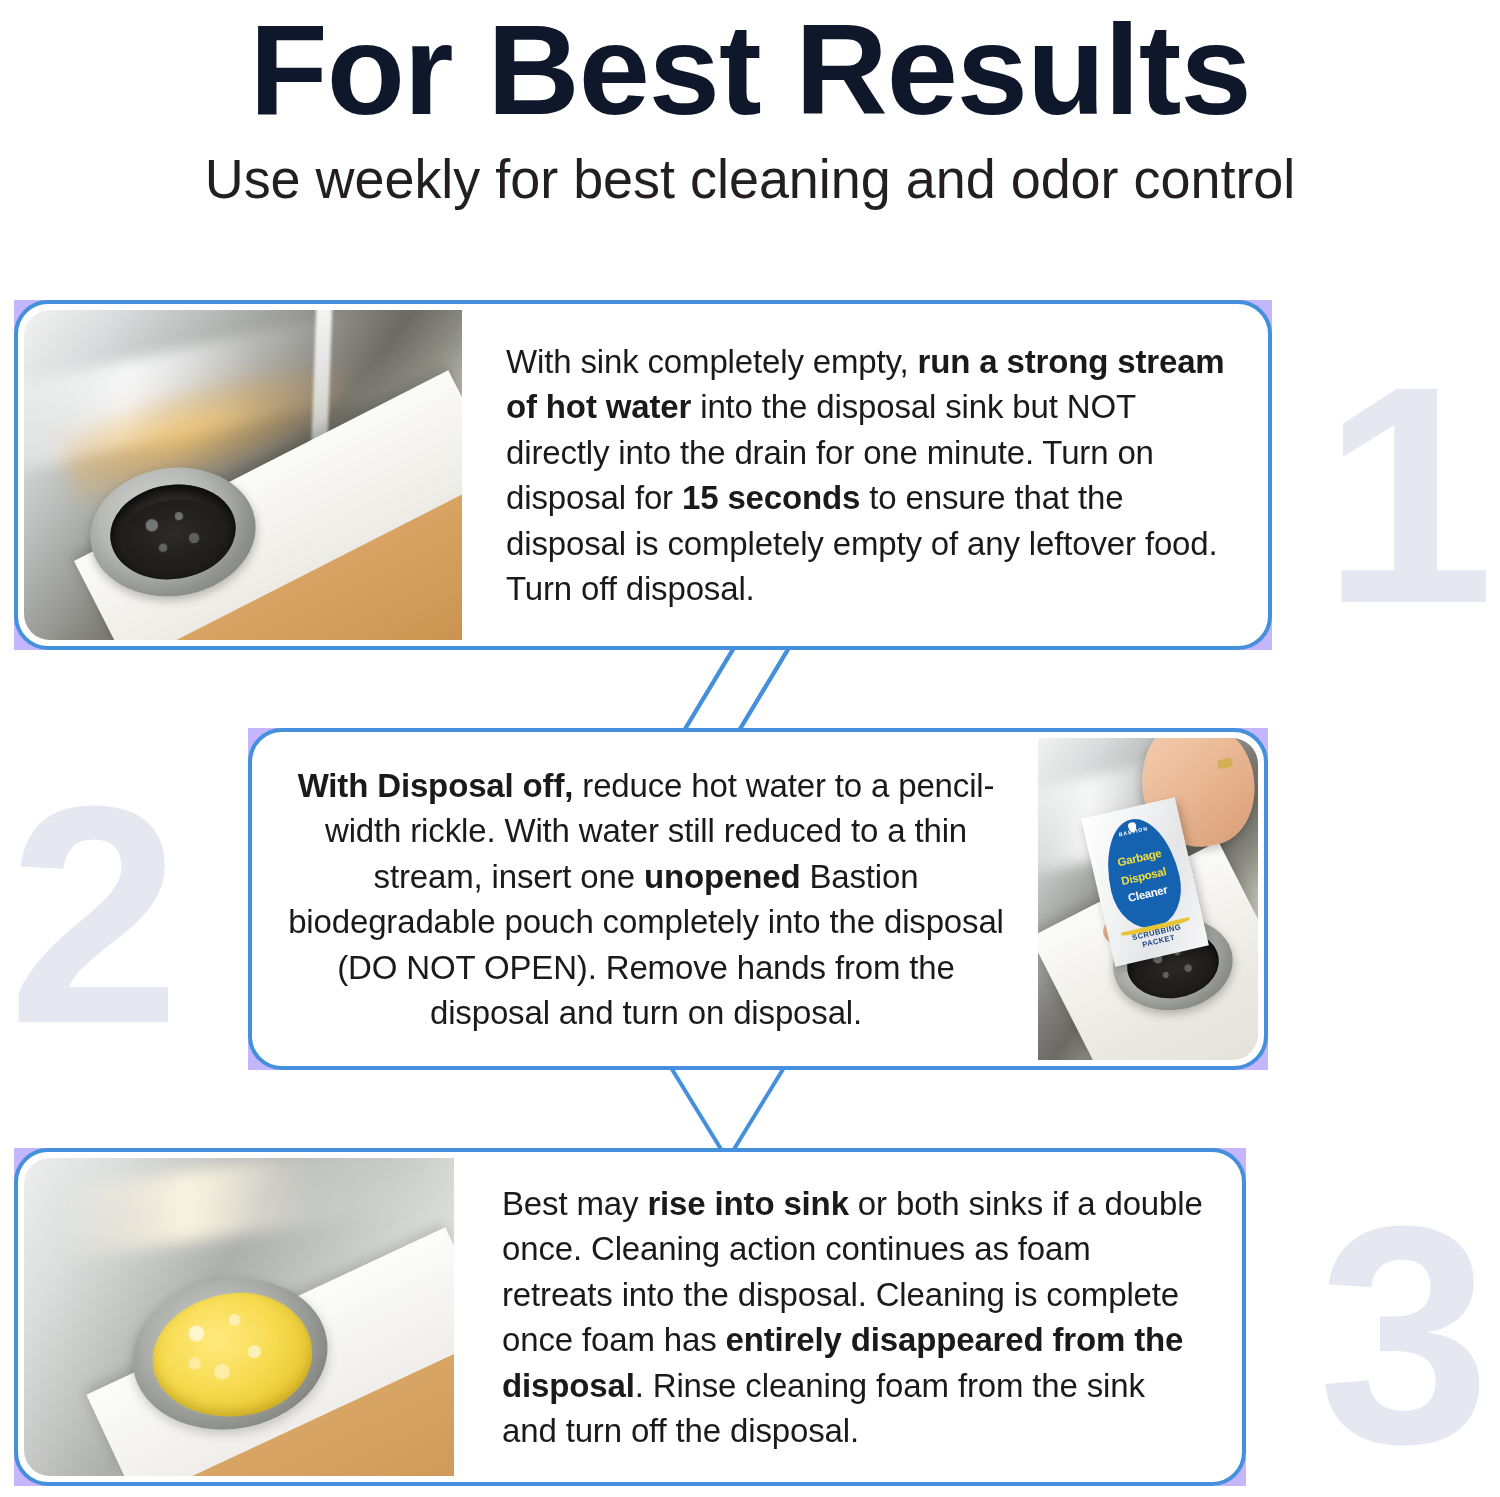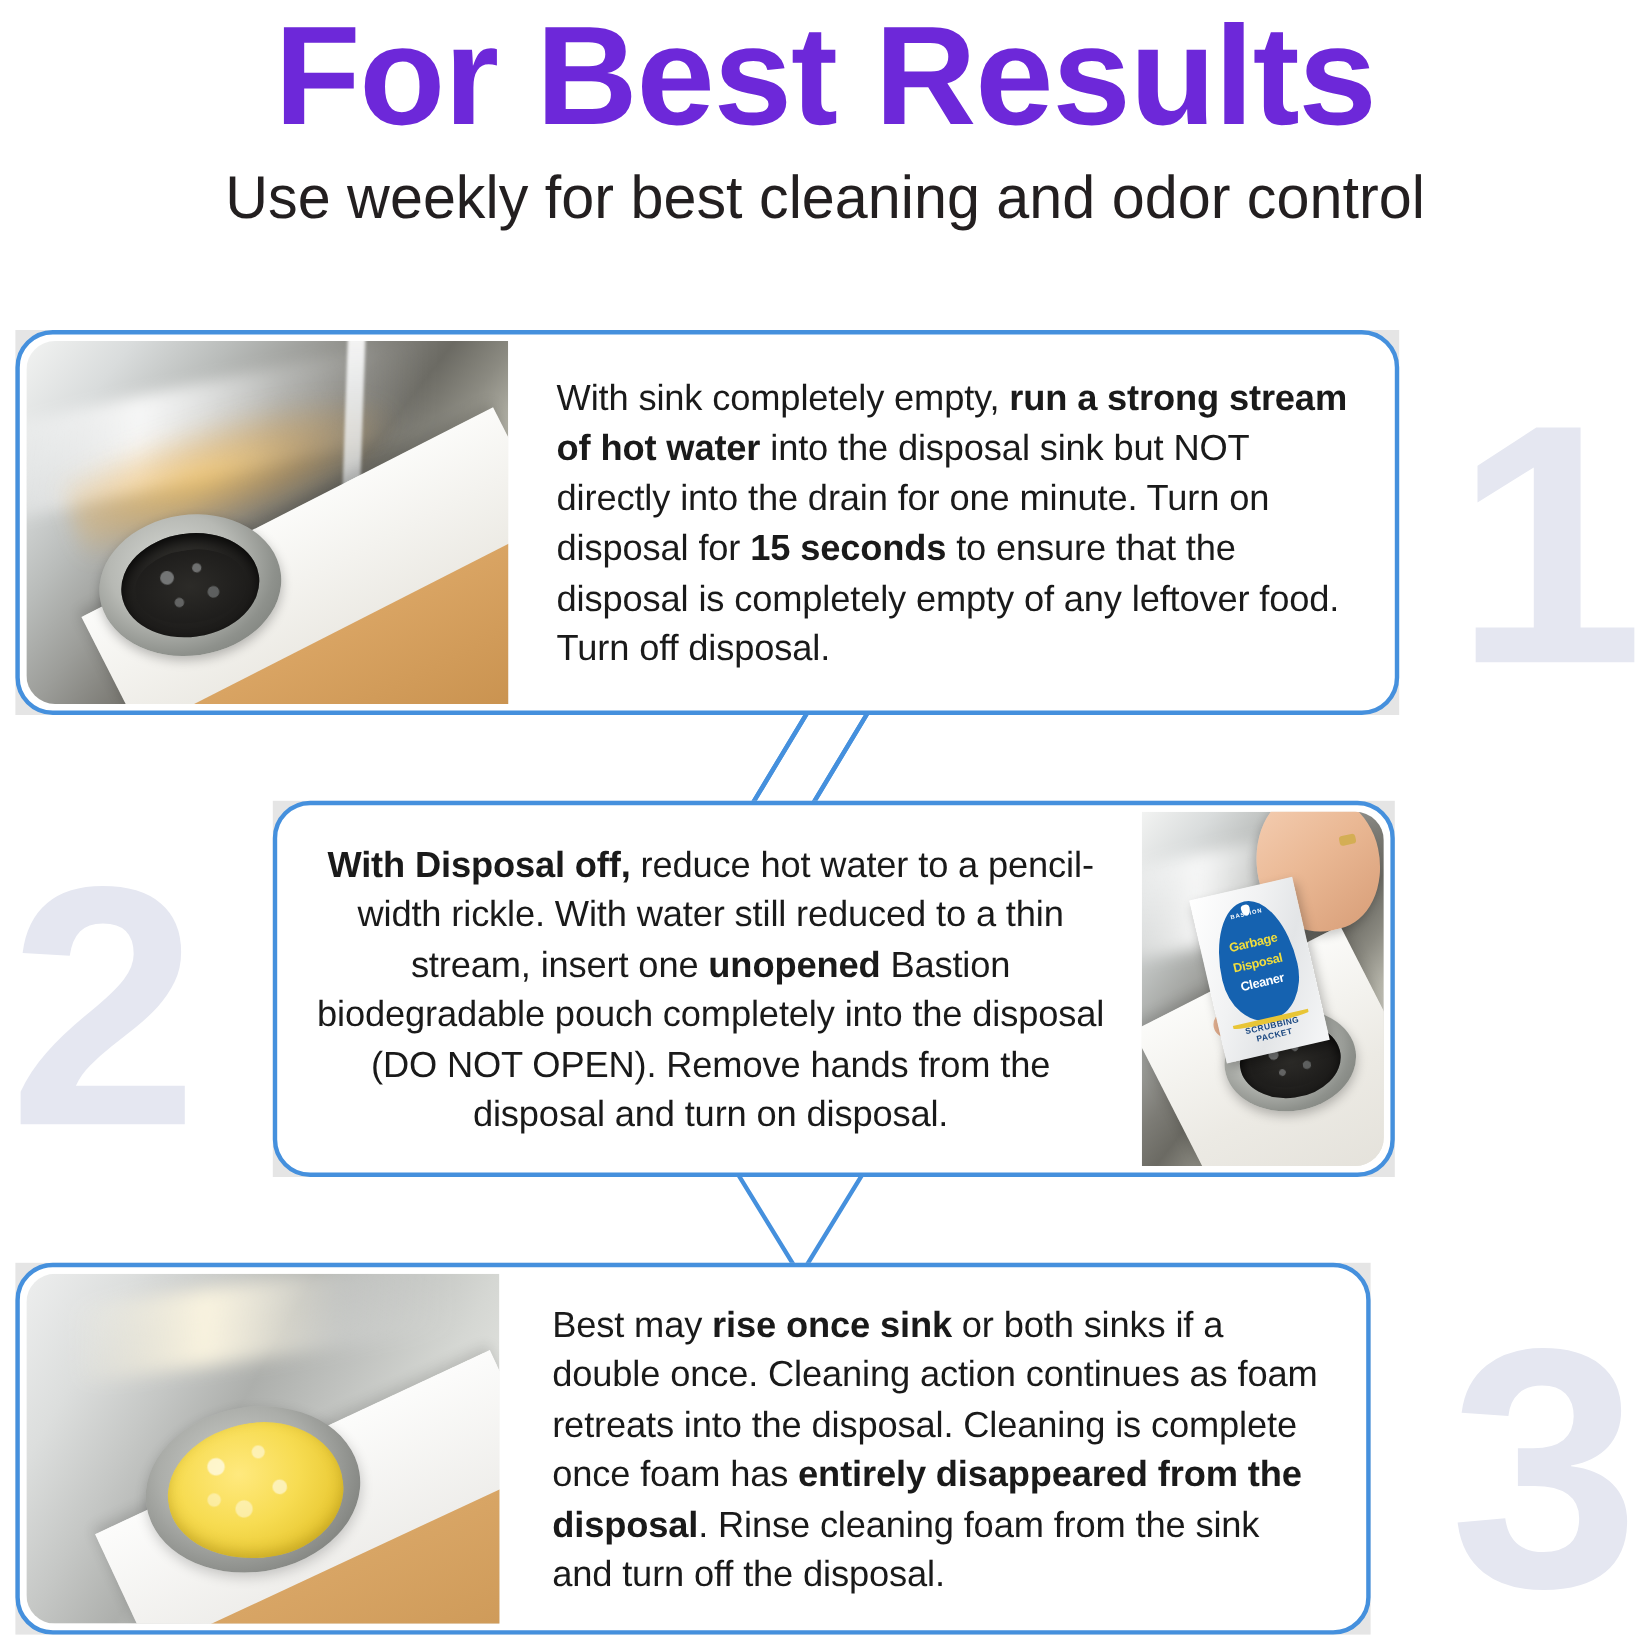--- a/index.html
+++ b/index.html
@@ -27,21 +27,21 @@
     width: 1500px;
     height: 250px;
     text-align: center;
   }
   .main-title {
     font-family: "Liberation Sans", sans-serif;
     font-weight: 700;
     font-size: 128px;
     line-height: 132px;
     letter-spacing: -1px;
-    color: #6d28d9;
+    color: #0f172a;
     padding-top: 4px;
     white-space: nowrap;
   }
   .subtitle {
     font-family: "Liberation Sans", sans-serif;
     font-weight: 400;
     font-size: 55px;
     line-height: 62px;
     color: #231f20;
     margin-top: 12px;
@@ -60,21 +60,21 @@
     user-select: none;
     z-index: 0;
   }
   .num-1 { left: 1322px; top: 340px; }
   .num-2 { left: 8px;    top: 760px; }
   .num-3 { left: 1318px; top: 1180px; }
 
   
   .bubble {
     position: absolute;
-    background: #e5e5e5;
+    background: #c4b5fd;
     z-index: 2;
   }
   .bubble .frame {
     position: absolute;
     inset: 0;
     border: 4px solid #4590dd;
     border-radius: 34px;
     background: #ffffff;
     z-index: 1;
   }
@@ -527,20 +527,20 @@
           <div class="foam-counter"></div>
           <div class="foam-wood"></div>
           <div class="foam-drain">
             <div class="foam-blob"></div>
           </div>
         </div>
       </div>
 
       <div class="text text-3">
         <p>
-          <span>Best may </span><b>rise once sink</b><span> or both sinks if a double once. Cleaning action continues as foam retreats into the disposal. Cleaning is complete once foam has </span><b>entirely disappeared from the disposal</b><span>. Rinse cleaning foam from the sink and turn off the disposal.</span>
+          <span>Best may </span><b>rise into sink</b><span> or both sinks if a double once. Cleaning action continues as foam retreats into the disposal. Cleaning is complete once foam has </span><b>entirely disappeared from the disposal</b><span>. Rinse cleaning foam from the sink and turn off the disposal.</span>
         </p>
       </div>
 
     </div>
   </div>
 
 </div>
 
 </body></html>

